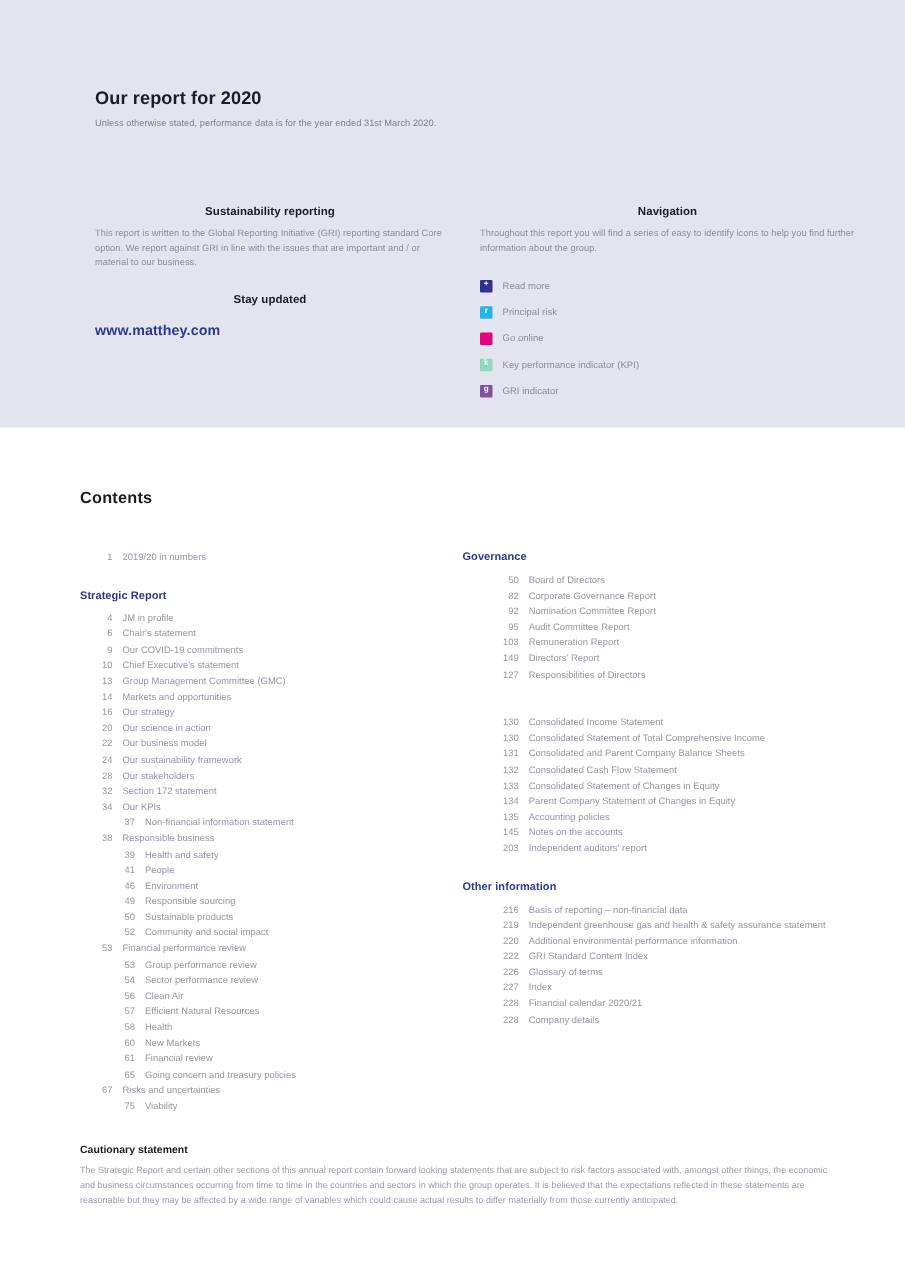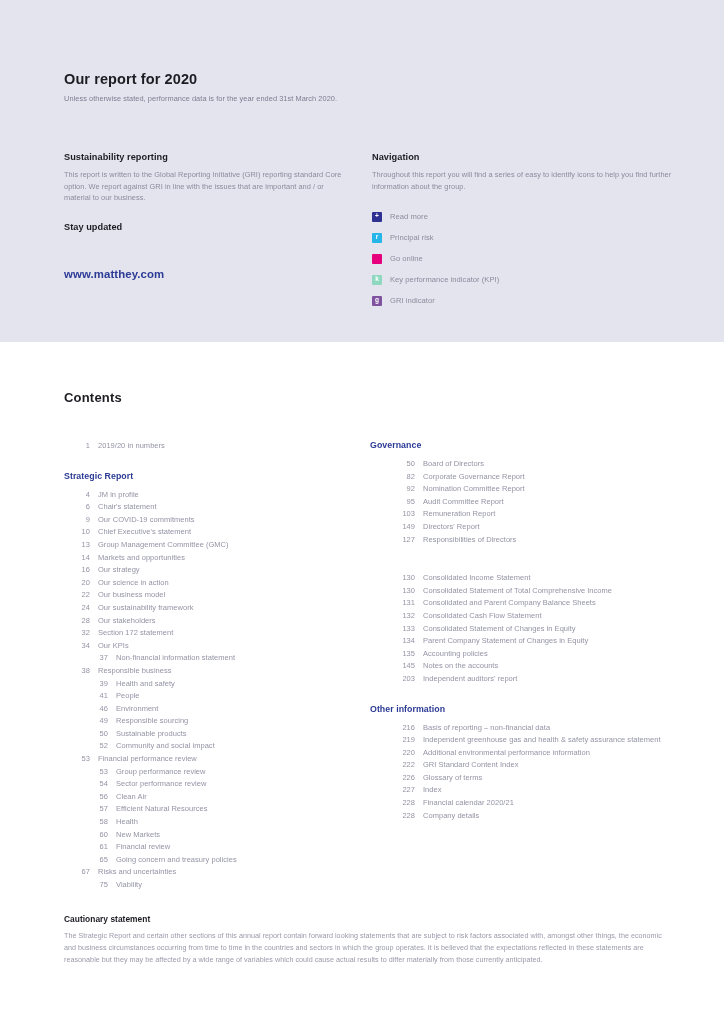--- a/index.html
+++ b/index.html
@@ -27,21 +27,21 @@
     position: absolute;
     left: 0;
     top: 0;
     width: 724px;
     height: 342px;
     background: #e4e4ef;
   }
 
   .hero-inner {
     position: absolute;
-    left: 64px;
+    left: 76px;
     top: 0;
     width: 600px;
     height: 342px;
   }
 
   .hero-title {
     position: absolute;
     left: 0;
     top: 71px;
     font-size: 14.5px;
@@ -70,39 +70,40 @@
     position: absolute;
     left: 308px;
     top: 148px;
     width: 300px;
   }
 
   .hero-h {
     font-size: 9.2px;
     font-weight: bold;
     color: #1c1c22;
-    margin: 4px 0 7px 0;
+    margin: 16px 0 7px 0;
     letter-spacing: 0.05px;
+    text-align: center;
   }
 
   .hero-p {
     font-size: 7.4px;
     line-height: 11.6px;
     color: #8b8b9c;
     margin: 0;
     letter-spacing: 0.04px;
   }
 
   .stay-updated-block {
     margin-top: 18px;
   }
 
   .web-link {
     display: inline-block;
-    margin-top: 29px;
+    margin-top: 8px;
     font-size: 11.4px;
     font-weight: bold;
     color: #2b3a94;
     text-decoration: none;
     letter-spacing: 0.1px;
   }
 
   
   .nav-legend {
     margin-top: 14px;

